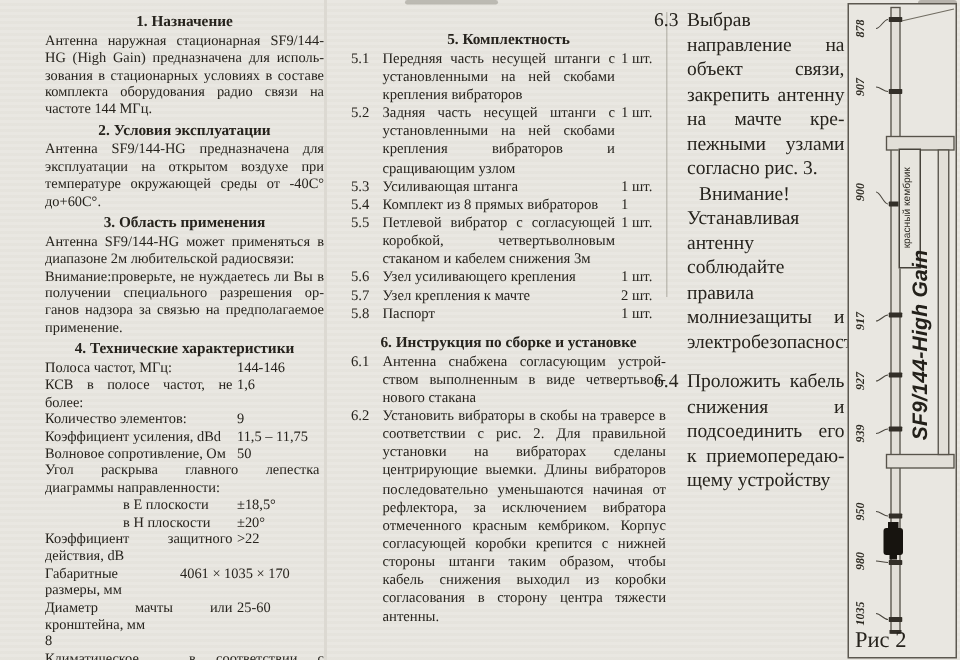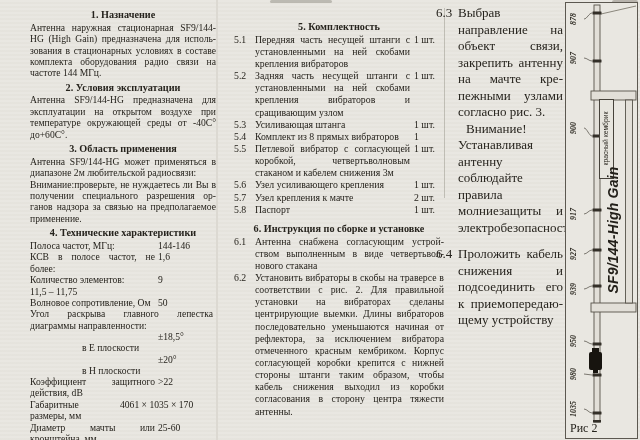--- a/index.html
+++ b/index.html
@@ -17,21 +17,21 @@
   .col1{left:30px;width:186px;padding-top:6px;font-size:9.6px;line-height:1.19;text-align:justify;}
   .col2{left:234px;width:210px;padding-top:18px;font-size:9.8px;line-height:1.24;text-align:justify;}
   .col3{left:436px;width:127px;padding-top:5px;font-size:13px;line-height:1.27;text-align:justify;}
   .head{font-weight:bold;text-align:center;font-size:10.2px;margin:3px 0 1px 0;line-height:1.15;}
   .para{margin:0;}
   .warn-lbl{font-weight:normal;margin-right:0;}
   
   .spec-row{display:flex;align-items:flex-start;}
   .spec-label{flex:1;padding-right:3px;}
   .spec-value{width:58px;flex-shrink:0;}
-  .spec-indent .spec-label{padding-left:52px;margin-top:11px;}
+  .spec-indent .spec-label{padding-left:52px;}
   .spec-wideval .spec-value{width:96px;}
   .spec-xwideval .spec-value{width:90px;}
   
   .kit-row,.step-row{display:flex;align-items:flex-start;margin:0;}
   .kit-num,.step-num{width:21px;flex-shrink:0;}
   .kit-text{flex:1;padding-right:4px;}
   .kit-qty{width:30px;flex-shrink:0;white-space:nowrap;}
   .step-text{flex:1;}
   .h6{margin-top:7px;}
   .col3 .step-num{width:22px;}
@@ -49,21 +49,21 @@
   .dim>span{position:absolute;width:26px;height:12px;left:-7px;top:7px;transform:rotate(-90deg);
     display:block;text-align:center;font-size:8px;font-weight:bold;font-style:italic;white-space:nowrap;color:#2c2921;}
   .cambric{position:absolute;left:33px;top:96px;width:13px;height:78px;border:1px solid #46423a;background:#e7e5de;}
   .cambric>span{position:absolute;width:76px;height:11px;left:-31px;top:33px;transform:rotate(-90deg);
     display:block;text-align:center;font-size:6.8px;white-space:nowrap;color:#2c2921;
     font-family:"Liberation Sans",sans-serif;}
   .model{position:absolute;left:39px;top:148px;width:20px;height:158px;}
   .model>span{position:absolute;width:158px;height:20px;left:-69px;top:69px;transform:rotate(-90deg);
     display:block;text-align:center;font-size:14px;font-weight:bold;font-style:italic;white-space:nowrap;
     letter-spacing:.2px;color:#23201a;font-family:"Liberation Sans",sans-serif;}
-  .fig-caption{position:absolute;left:4px;bottom:2px;font-size:12px;color:#26231d;}
+  .fig-caption{position:absolute;left:4px;bottom:2px;font-size:15px;color:#26231d;}
 </style>
 </head>
 <body>
 
 <div class="crease-a"></div>
 <div class="crease-b"></div>
 <div class="smudge1"></div>
 <div class="smudge2"></div>
 
 <div class="col col1">
@@ -85,20 +85,21 @@
     </div>
   <div class="spec-row">
       <span class="spec-label">КСВ в полосе частот, не более:</span>
       <span class="spec-value">1,6</span>
     </div>
   <div class="spec-row">
       <span class="spec-label">Количество элементов:</span>
       <span class="spec-value">9</span>
     </div>
   <div class="spec-row">
+      <span class="spec-label">Коэффициент усиления, dBd</span>
       <span class="spec-value">11,5 – 11,75</span>
     </div>
   <div class="spec-row">
       <span class="spec-label">Волновое сопротивление, Ом</span>
       <span class="spec-value">50</span>
     </div>
   <div class="spec-row">
       <span class="spec-label">Угол раскрыва главного лепестка диаграммы направленности:</span>
     </div>
   <div class="spec-row spec-indent">

